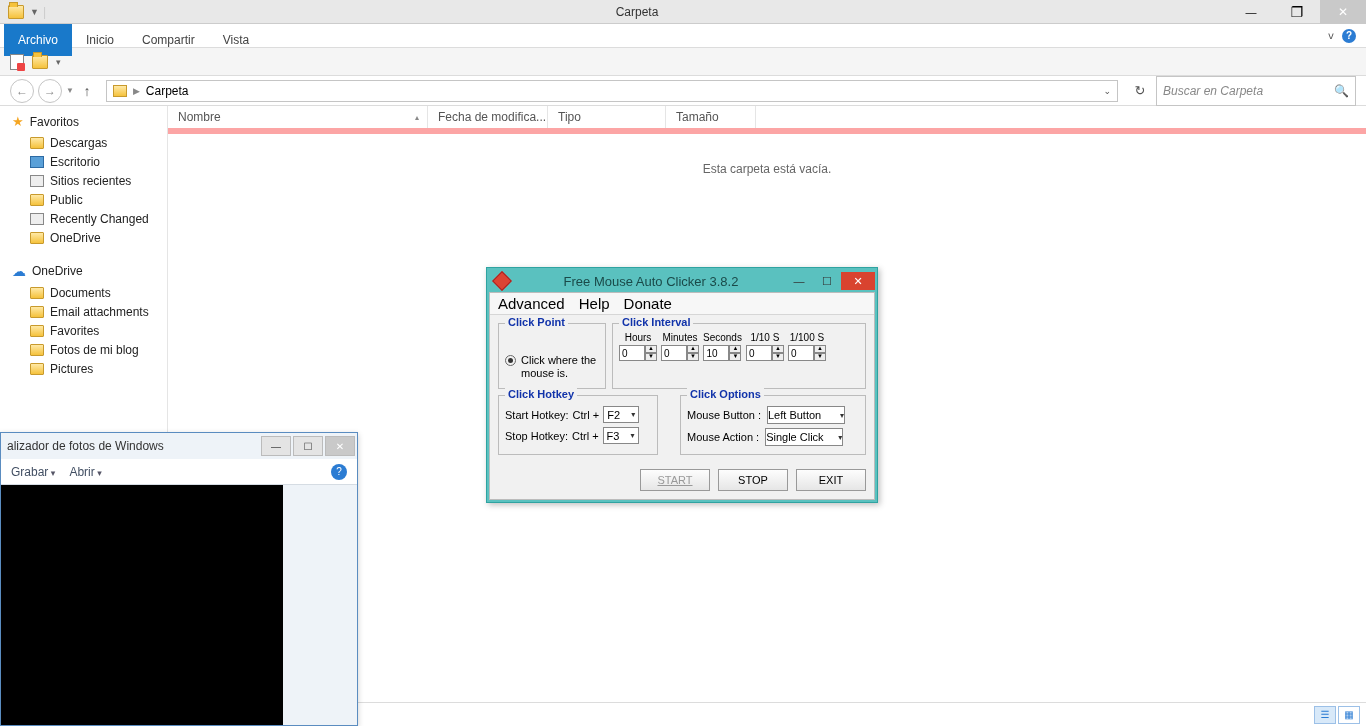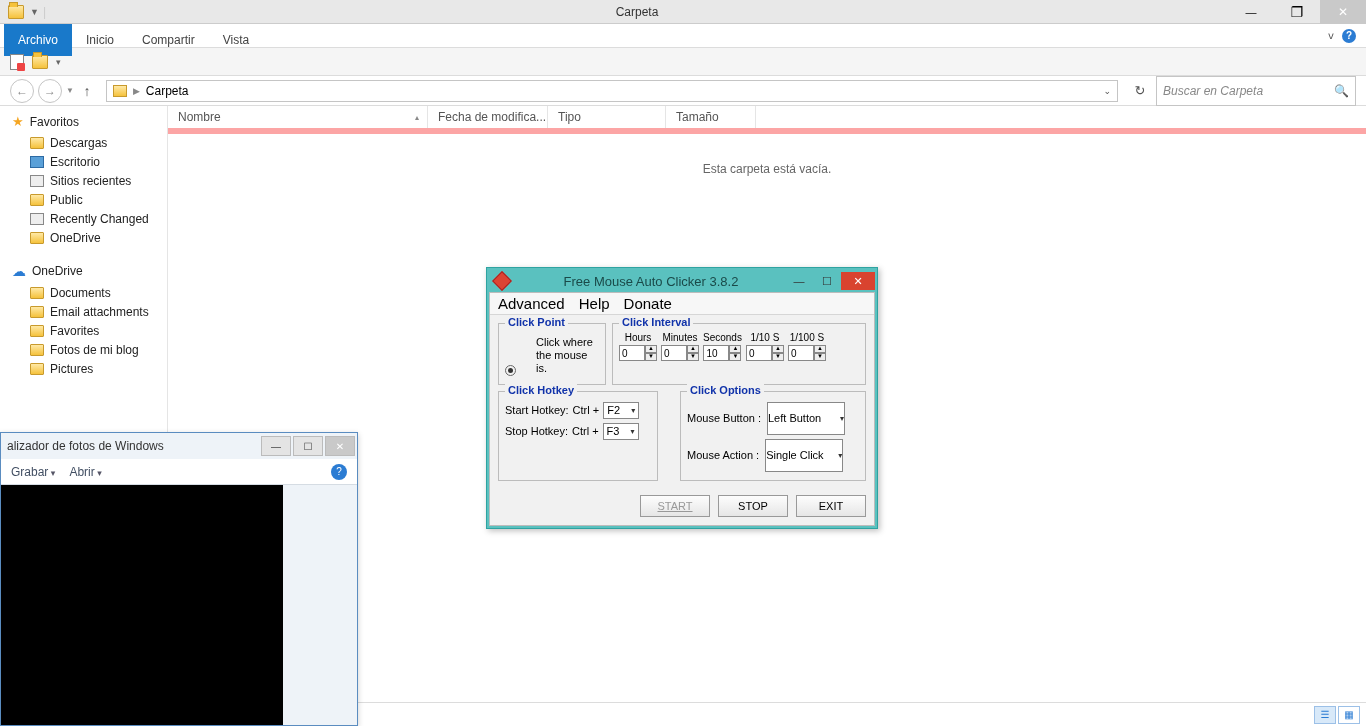--- a/index.html
+++ b/index.html
@@ -81,34 +81,34 @@
 .ac-ruby { width:14px; height:14px; margin:0 8px 0 6px; transform:rotate(45deg); background:#d43; border:1px solid #a22; }
 .ac-title-txt { flex:1; text-align:center; font-size:13px; color:#1a4a49; }
 .ac-sys { display:flex; gap:0; }
 .ac-sys-btn { width:28px; height:18px; display:flex; align-items:center; justify-content:center; font-size:11px; color:#333; }
 .ac-sys-btn.close { background:#d9432f; color:#fff; width:34px; }
 .ac-body { background:#f1f1f1; border:1px solid #bcbcbc; padding:0; }
 .ac-menu { height:22px; display:flex; align-items:center; gap:14px; padding:0 8px; font-size:15px; background:#f7f7f7; border-bottom:1px solid #d6d6d6; }
 .ac-panel { padding:8px; display:grid; grid-template-columns:108px 1fr; grid-template-rows:auto auto; gap:6px; }
 .fieldset { border:1px solid #bcbcbc; padding:6px 6px 8px; position:relative; }
 .fieldset > .legend { position:absolute; top:-8px; left:6px; background:#f1f1f1; padding:0 3px; font-size:11px; font-weight:bold; color:#1133aa; }
-.radio-row { display:flex; align-items:flex-end; gap:20px; font-size:11px; margin-top:6px; line-height:1.2; }
+.radio-row { display:flex; align-items:flex-start; gap:5px; font-size:11px; margin-top:24px; line-height:1.2; }
 .radio-dot { width:11px; height:11px; border:1px solid #666; border-radius:50%; display:flex; align-items:center; justify-content:center; margin-top:1px; flex-shrink:0; }
 .radio-dot:after { content:""; width:5px; height:5px; background:#333; border-radius:50%; }
 .interval-cols { display:flex; gap:4px; margin-top:2px; }
 .int-col { display:flex; flex-direction:column; align-items:center; gap:2px; font-size:10px; }
 .spin { display:flex; }
 .spin input { width:26px; height:16px; border:1px solid #888; font-size:10px; padding:0 2px; background:#fff; }
 .spin .arrows { width:12px; display:flex; flex-direction:column; }
 .spin .arrows div { height:8px; border:1px solid #888; font-size:6px; line-height:5px; text-align:center; background:#eee; }
 .hk-row { display:flex; align-items:center; gap:4px; font-size:11px; margin-top:4px; }
 .hk-row .sel { border:1px solid #888; background:#fff; padding:0 3px; height:17px; display:flex; align-items:center; gap:3px; min-width:36px; font-size:11px; }
 .hk-row .sel:after { content:"▾"; font-size:8px; margin-left:auto; color:#333; }
 .opt-row { display:flex; align-items:center; gap:6px; font-size:11px; margin-top:4px; }
-.opt-row .sel { border:1px solid #888; background:#fff; padding:0 0; height:33px; display:flex; align-items:center; min-width:78px; font-size:11px; }
+.opt-row .sel { border:1px solid #888; background:#fff; padding:0 0; height:18px; display:flex; align-items:center; min-width:78px; font-size:11px; }
 .opt-row .sel:after { content:"▾"; font-size:8px; margin-left:auto; color:#333; }
 .ac-buttons { display:flex; justify-content:flex-end; gap:8px; padding:6px 8px 8px; }
 .ac-btn { width:70px; height:22px; border:1px solid #999; background:linear-gradient(#fdfdfd,#e6e6e6); font-size:11px; display:flex; align-items:center; justify-content:center; }
 .ac-btn.disabled { color:#999; }
 .ac-btn .ul { text-decoration:underline; }
 
 .fs-interval { grid-column:2; grid-row:1; }
 .fs-point { grid-column:1; grid-row:1; }
 .row2 { display:flex; gap:22px; grid-column:1 / span 2; }
 .row2 .fieldset { flex:1; }

